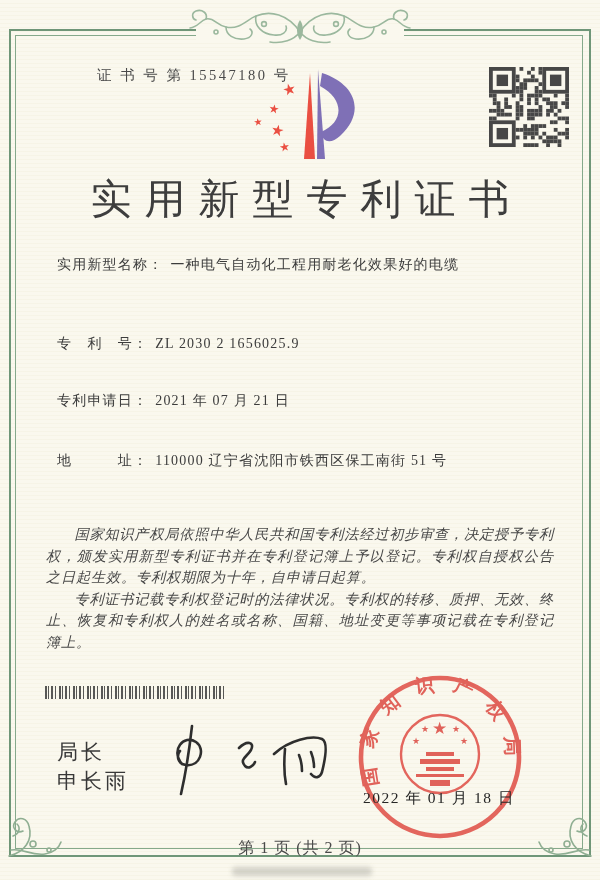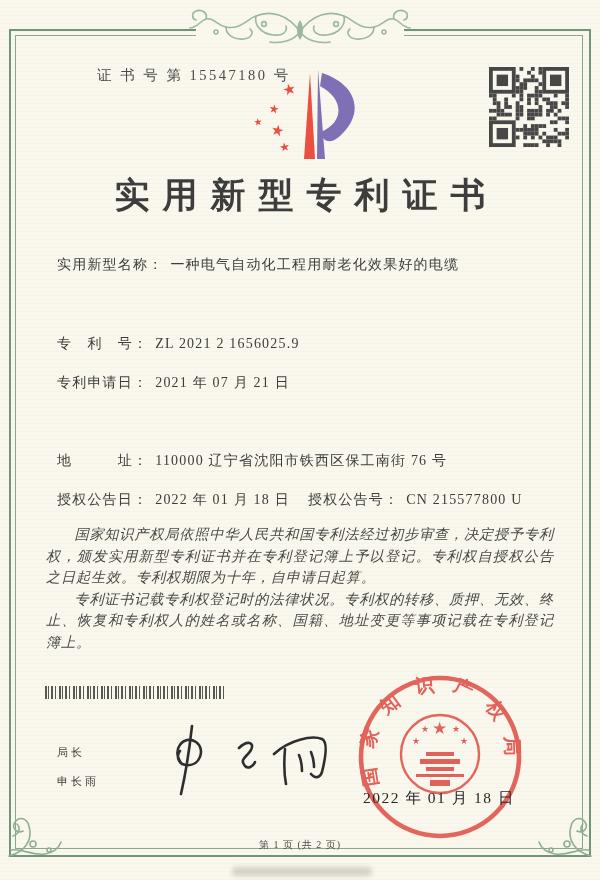--- a/index.html
+++ b/index.html
@@ -23,21 +23,21 @@
   
   .cert-no{
     position:absolute;left:57px;top:66px;font-size:14.5px;color:#4a4a4a;
     letter-spacing:2.5px;
     margin-left:40px;
   }
   .logo{position:absolute;left:240px;top:60px;width:122px;height:104px;}
   .qr{position:absolute;left:489px;top:67px;width:80px;height:80px;}
   .title{
     position:absolute;left:0;top:172px;width:600px;text-align:center;
-    font-size:35px;font-weight:700;color:#3d3d3d;letter-spacing:13px;text-indent:13px;
+    font-size:41px;font-weight:400;color:#3d3d3d;letter-spacing:13px;text-indent:13px;
   }
   
   .field{
     position:absolute;left:57px;width:500px;font-size:14px;color:#3c3c3c;
     letter-spacing:1.2px;white-space:nowrap;
   }
   .field .val{margin-left:7px;}
   .grant-no-group{position:absolute;left:251px;top:0;}
   
   .paras{
@@ -49,30 +49,30 @@
   
   .barcode{
     position:absolute;left:45px;top:686px;width:180px;height:13px;
     background:repeating-linear-gradient(90deg,
       #3b3b3b 0 1.5px, transparent 1.5px 3px,
       #3b3b3b 3px 4px, transparent 4px 5.5px,
       #3b3b3b 5.5px 8px, transparent 8px 10px,
       #3b3b3b 10px 11px, transparent 11px 14px);
     opacity:.85;
   }
-  .director{position:absolute;left:57px;top:738px;font-size:11px;color:#383838;letter-spacing:3px;line-height:29px;}
+  .director{position:absolute;left:57px;top:738px;font-size:21px;color:#383838;letter-spacing:3px;line-height:29px;}
   .signature{position:absolute;left:138px;top:718px;width:210px;height:86px;}
   .seal{position:absolute;left:356px;top:672px;width:168px;height:168px;opacity:.88;}
   .seal-date{
     position:absolute;left:363px;top:788px;font-size:15.5px;color:#262626;
     letter-spacing:1.5px;z-index:5;
   }
   .footer{
     position:absolute;left:0;top:838px;width:600px;text-align:center;
-    font-size:10px;color:#4a4a4a;letter-spacing:1px;
+    font-size:16px;color:#4a4a4a;letter-spacing:1px;
   }
   .bleed{
     position:absolute;left:232px;top:867px;width:140px;height:9px;border-radius:4px;
     background:rgba(110,110,105,0.28);filter:blur(2.5px);
   }
 </style>
 </head>
 <body>
 
 <div id="paper">
@@ -279,31 +279,27 @@
       <rect x="4" y="60" width="20" height="20" fill="#faf8ee"></rect>
       <rect x="8" y="64" width="12" height="12" fill="#474747"></rect>
     </svg>
 
   <div class="title">实用新型专利证书</div>
 
   <div class="field" style="top:256px">
     <span class="lbl">实用新型名称：</span><span class="val">一种电气自动化工程用耐老化效果好的电缆</span>
   </div>
   <div class="field" style="top:335px">
-    <span class="lbl">专　利　号：</span><span class="val">ZL 2021 2 1656025.9</span>
-  </div>
-  <div class="field" style="top:374px">
+    <span class="lbl">专　利　号：</span><span class="val">ZL 2030 2 1656025.9</span>
+  </div>
+  <div class="field" style="top:392px">
     <span class="lbl">专利申请日：</span><span class="val">2021 年 07 月 21 日</span>
   </div>
   <div class="field" style="top:452px">
-    <span class="lbl">地　　　址：</span><span class="val">110000 辽宁省沈阳市铁西区保工南街 76 号</span>
-  </div>
-  <div class="field" style="top:491px">
-    <span class="lbl">授权公告日：</span><span class="val">2022 年 01 月 18 日</span>
-    <span class="grant-no-group"><span class="lbl">授权公告号：</span><span class="val">CN 215577800 U</span></span>
+    <span class="lbl">地　　　址：</span><span class="val">110000 辽宁省沈阳市铁西区保工南街 51 号</span>
   </div>
 
   <div class="paras">
     <p>国家知识产权局依照中华人民共和国专利法经过初步审查，决定授予专利权，颁发实用新型专利证书并在专利登记簿上予以登记。专利权自授权公告之日起生效。专利权期限为十年，自申请日起算。</p>
     <p>专利证书记载专利权登记时的法律状况。专利权的转移、质押、无效、终止、恢复和专利权人的姓名或名称、国籍、地址变更等事项记载在专利登记簿上。</p>
   </div>
 
   <div class="barcode"></div>
 
   <div class="director">

